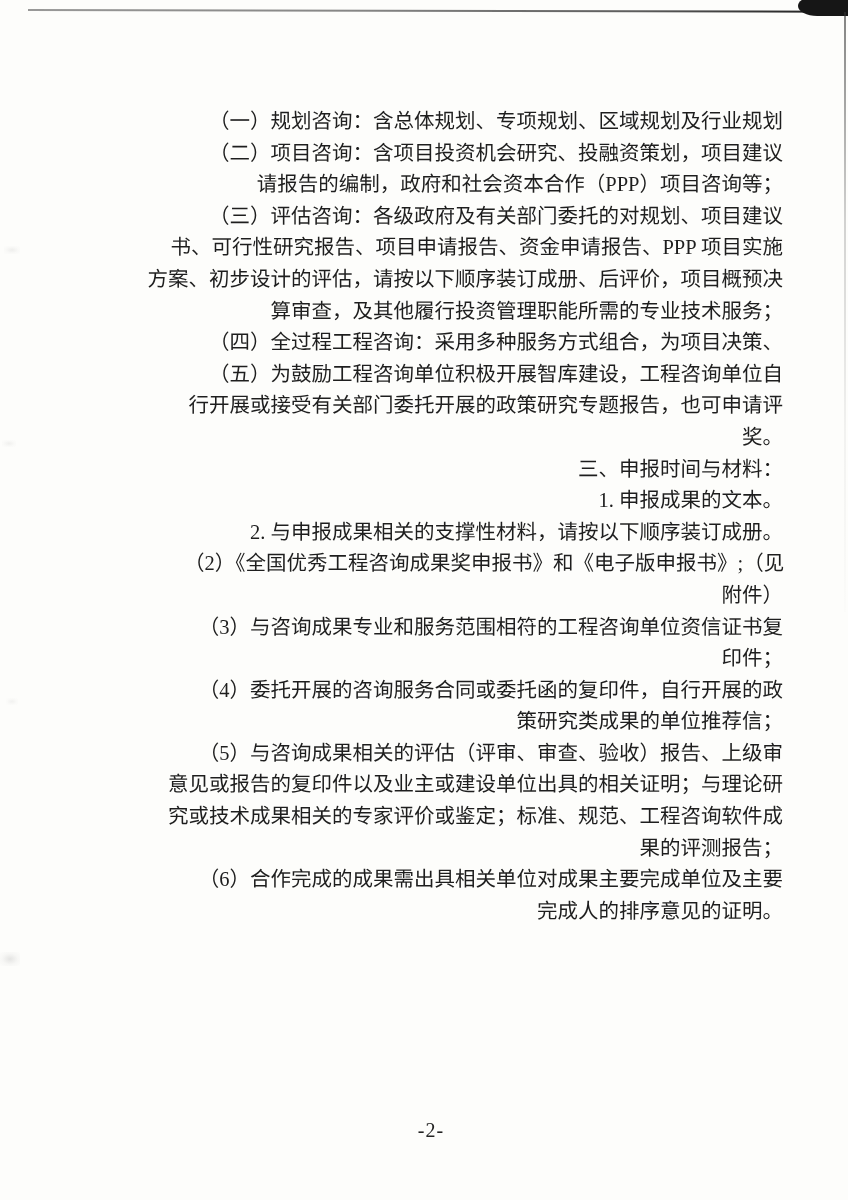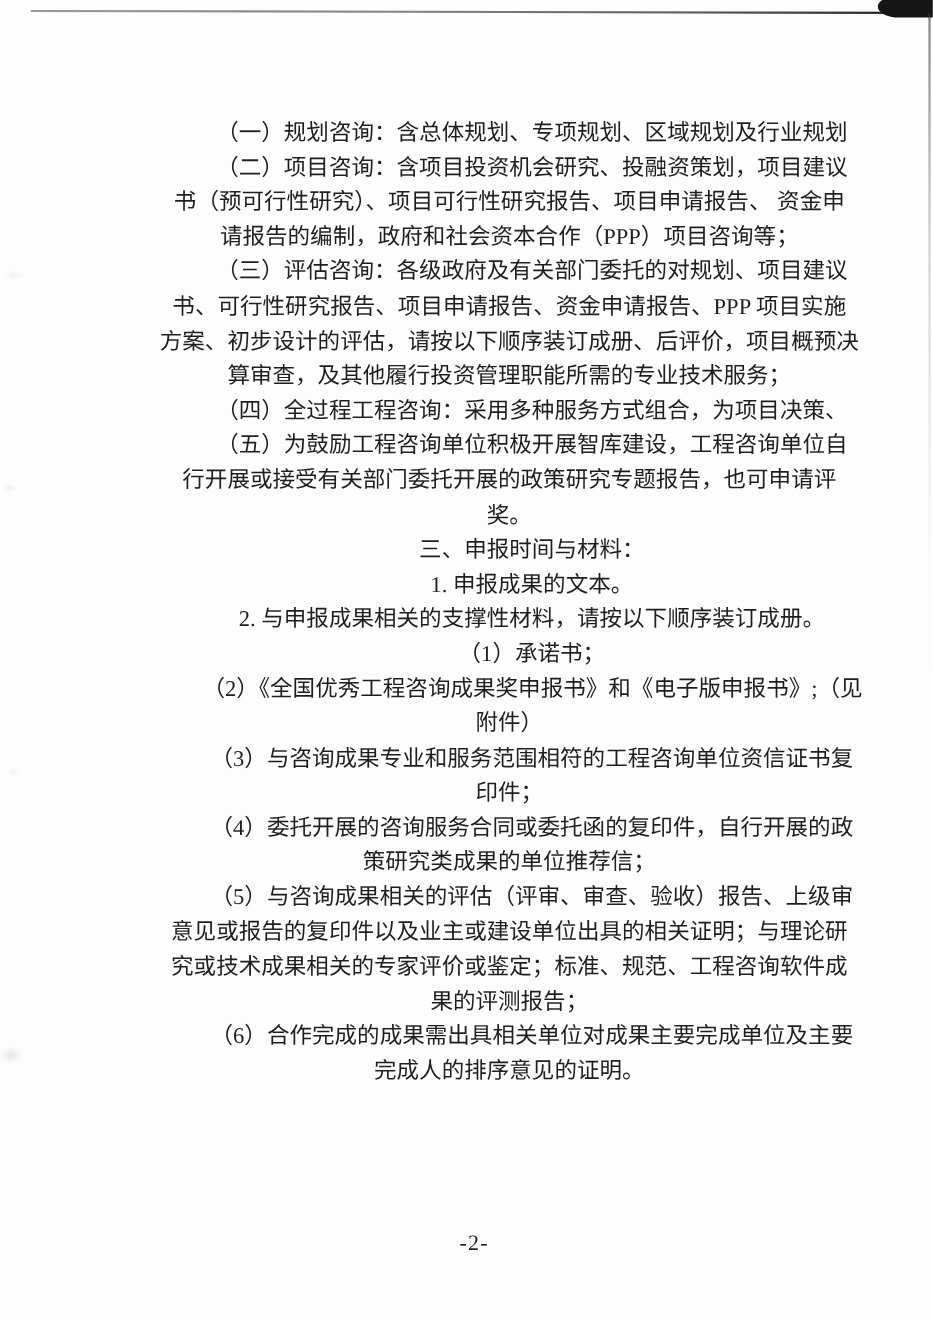--- a/index.html
+++ b/index.html
@@ -65,21 +65,21 @@
   .smudge-4 { left: 0px;  top: 952px; width: 20px; height: 14px; opacity: 0.30; }
   
   .text-block {
     position: absolute;
     left: 143px;
     top: 106px;
     width: 640px;
     font-size: 20.5px;
     line-height: 31.6px;
     color: #1e1e1e;
-    text-align: center;
+    text-align: right;
   }
   .line {
     white-space: pre;
     height: 31.6px;
   }
   .line.indent {
     text-indent: 41px;
   }
   .page-number {
     position: absolute;
@@ -101,34 +101,32 @@
   <div class="scan-corner-blob"></div>
   <div class="scan-rightline"></div>
   <div class="smudge smudge-1"></div>
   <div class="smudge smudge-2"></div>
   <div class="smudge smudge-3"></div>
   <div class="smudge smudge-4"></div>
 
   <div class="text-block">
       <div class="line indent">（一）规划咨询：含总体规划、专项规划、区域规划及行业规划</div>
       <div class="line indent">（二）项目咨询：含项目投资机会研究、投融资策划，项目建议</div>
-      <div class="line">书（预可行性研究）、项目可行性研究报告、项目申请报告、 资金申</div>
       <div class="line">请报告的编制，政府和社会资本合作（PPP）项目咨询等；</div>
       <div class="line indent">（三）评估咨询：各级政府及有关部门委托的对规划、项目建议</div>
       <div class="line">书、可行性研究报告、项目申请报告、资金申请报告、PPP 项目实施</div>
       <div class="line">方案、初步设计的评估，请按以下顺序装订成册、后评价，项目概预决</div>
       <div class="line">算审查，及其他履行投资管理职能所需的专业技术服务；</div>
       <div class="line indent">（四）全过程工程咨询：采用多种服务方式组合，为项目决策、</div>
       <div class="line indent">（五）为鼓励工程咨询单位积极开展智库建设，工程咨询单位自</div>
       <div class="line">行开展或接受有关部门委托开展的政策研究专题报告，也可申请评</div>
       <div class="line">奖。</div>
       <div class="line indent">三、申报时间与材料：</div>
       <div class="line indent">1. 申报成果的文本。</div>
       <div class="line indent">2. 与申报成果相关的支撑性材料，请按以下顺序装订成册。</div>
-      <div class="line indent">（1）承诺书；</div>
       <div class="line indent">（2）《全国优秀工程咨询成果奖申报书》和《电子版申报书》;（见</div>
       <div class="line">附件）</div>
       <div class="line indent">（3）与咨询成果专业和服务范围相符的工程咨询单位资信证书复</div>
       <div class="line">印件；</div>
       <div class="line indent">（4）委托开展的咨询服务合同或委托函的复印件，自行开展的政</div>
       <div class="line">策研究类成果的单位推荐信；</div>
       <div class="line indent">（5）与咨询成果相关的评估（评审、审查、验收）报告、上级审</div>
       <div class="line">意见或报告的复印件以及业主或建设单位出具的相关证明；与理论研</div>
       <div class="line">究或技术成果相关的专家评价或鉴定；标准、规范、工程咨询软件成</div>
       <div class="line">果的评测报告；</div>

